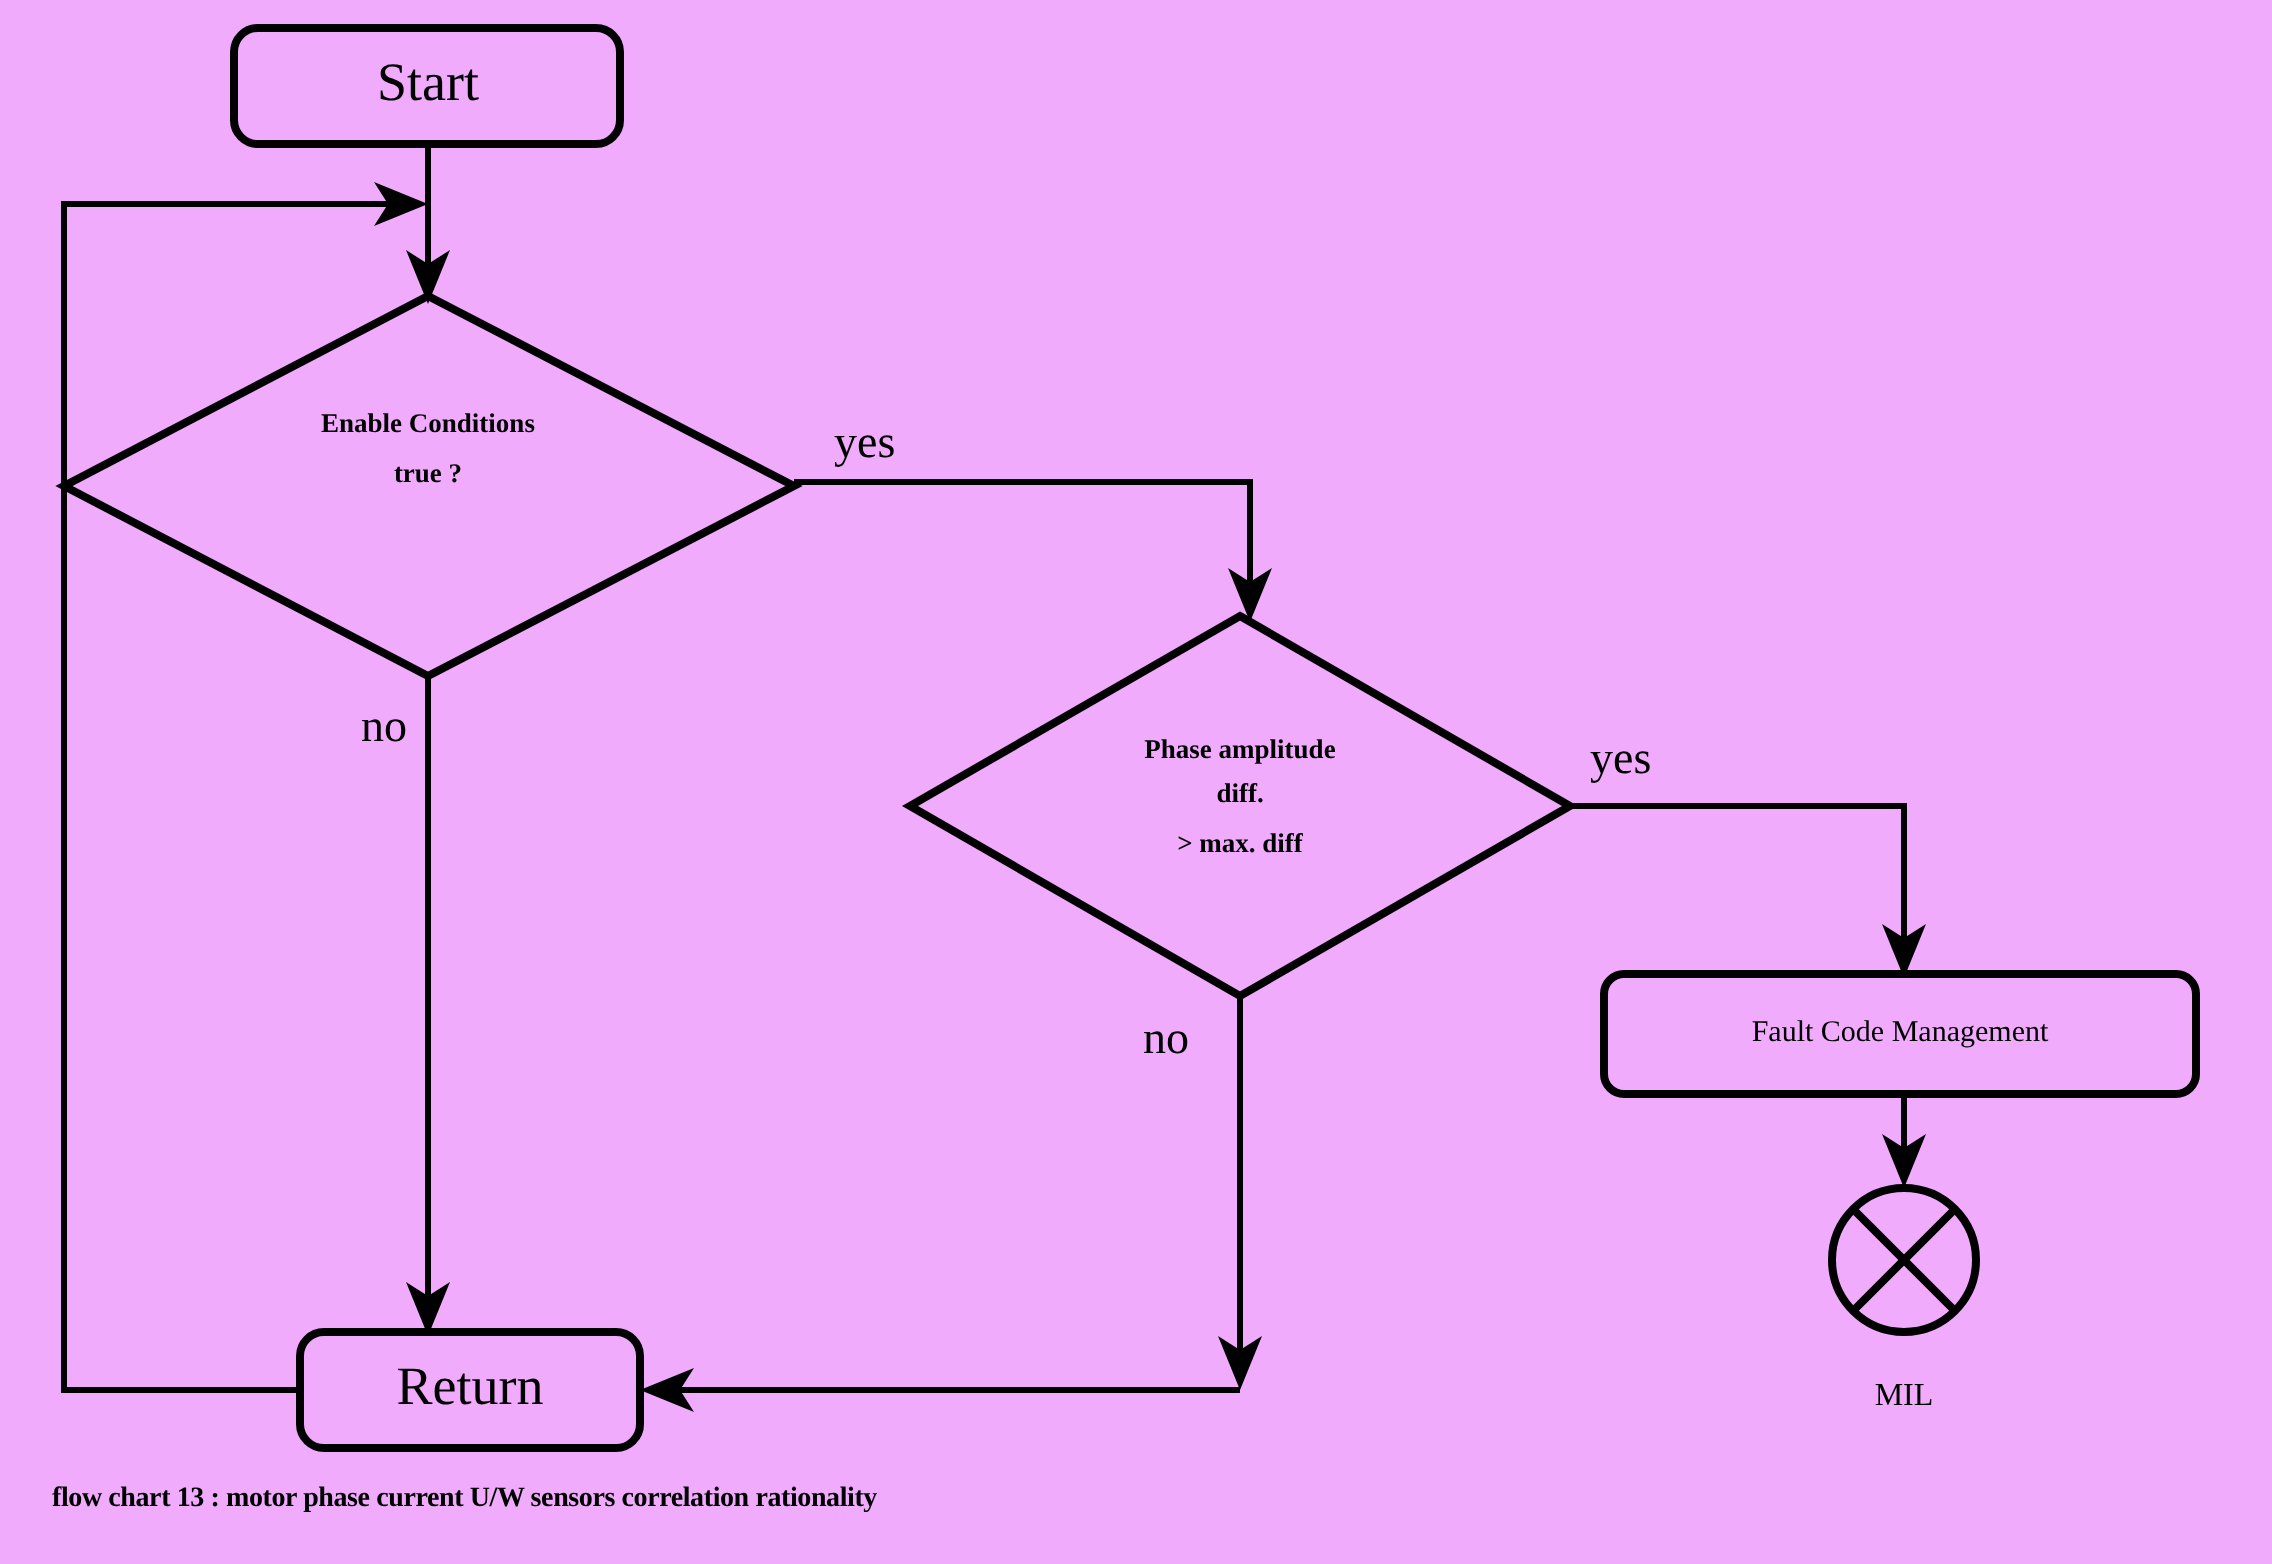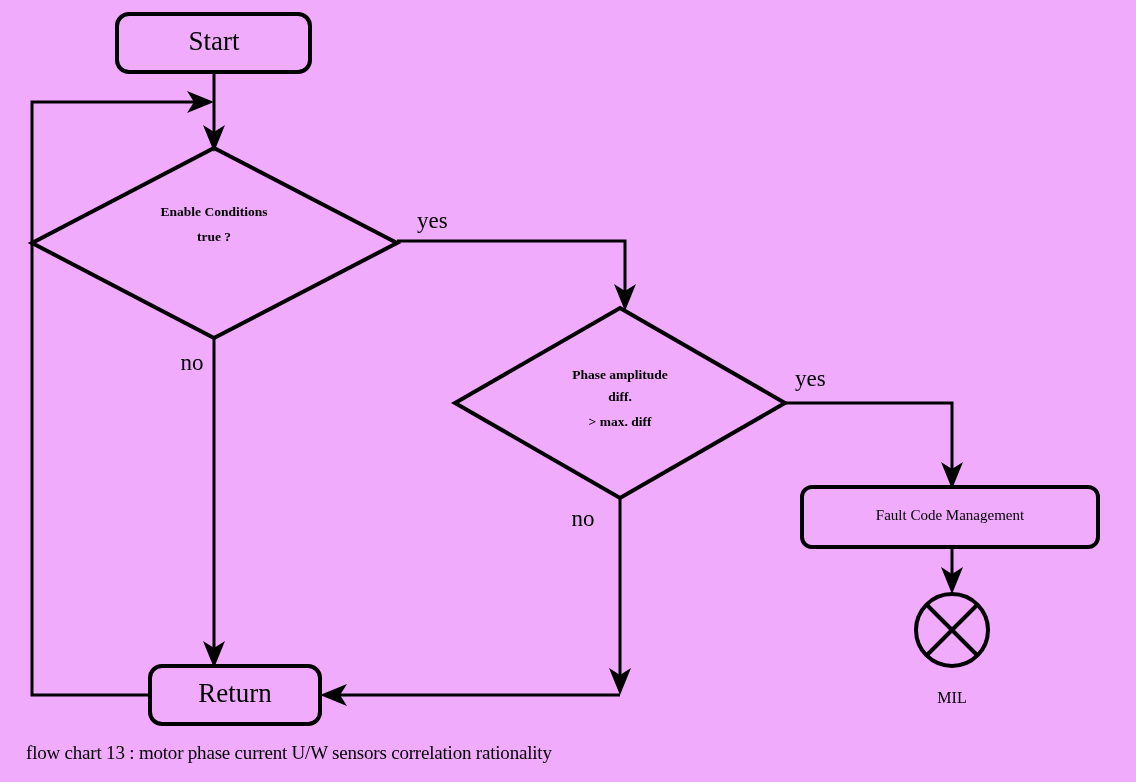--- a/index.html
+++ b/index.html
@@ -45,22 +45,22 @@
     font-size: 23px;
   }
   .text-mil {
     font-size: 16px;
   }
   .caption {
     position: absolute;
     left: 26px;
     top: 742px;
     font-family: "Liberation Serif", "DejaVu Serif", serif;
-    font-size: 19px;
-    font-weight: normal;
+    font-size: 14px;
+    font-weight: bold;
     color: #000000;
     white-space: nowrap;
     letter-spacing: -0.2px;
   }
   .shape-stroke {
     fill: none;
     stroke: #000000;
   }
   .conn {
     stroke: #000000;

